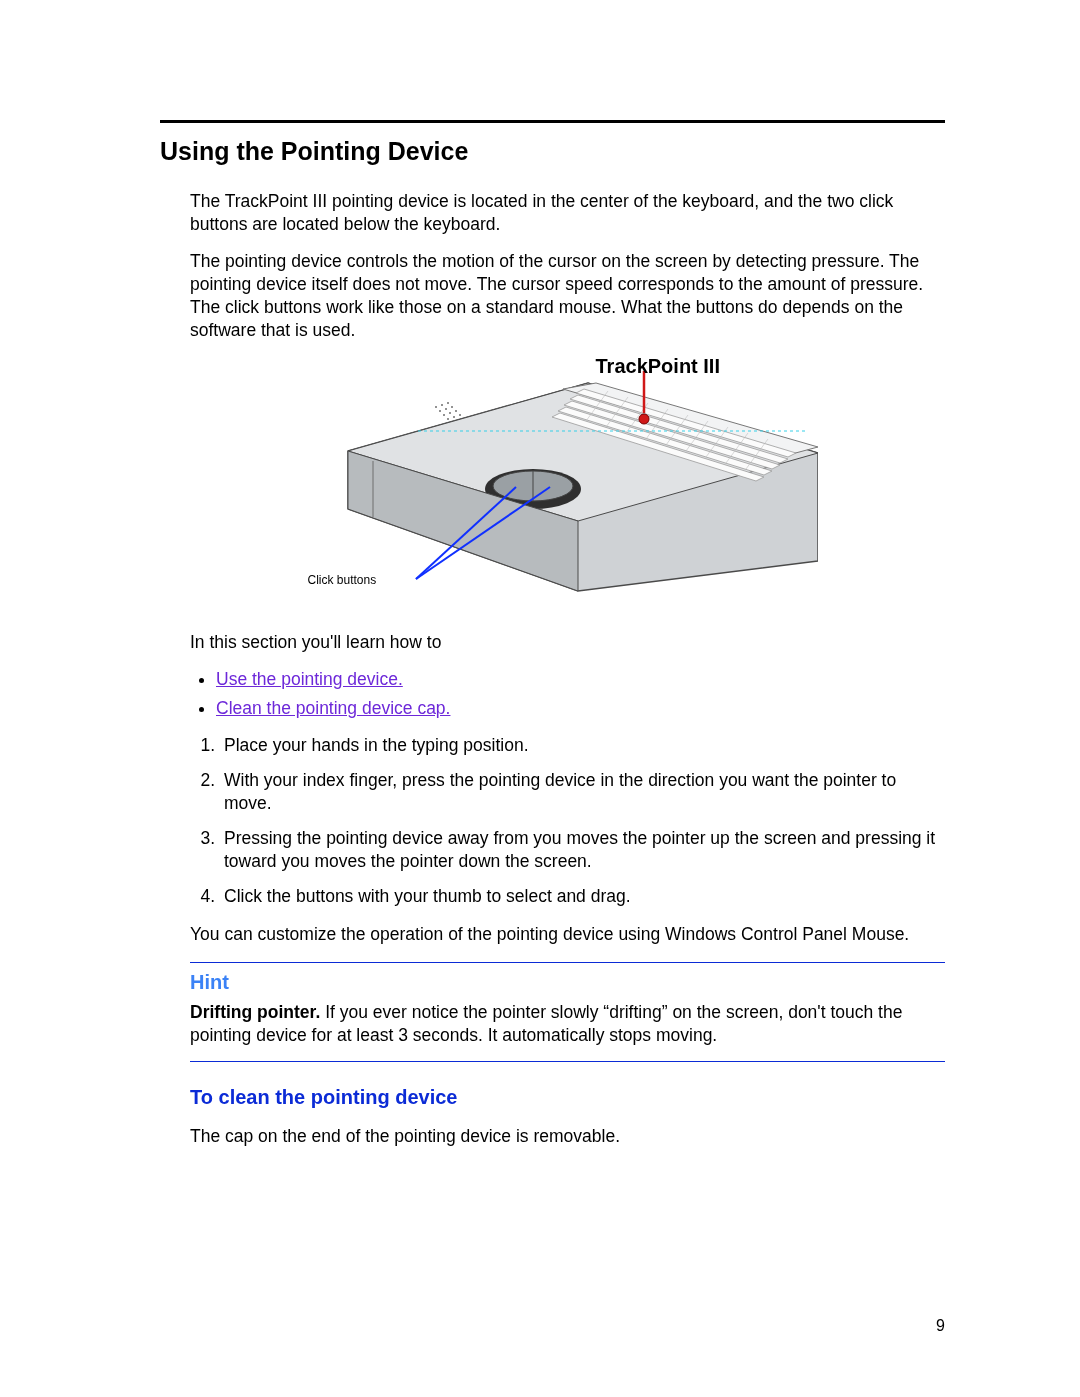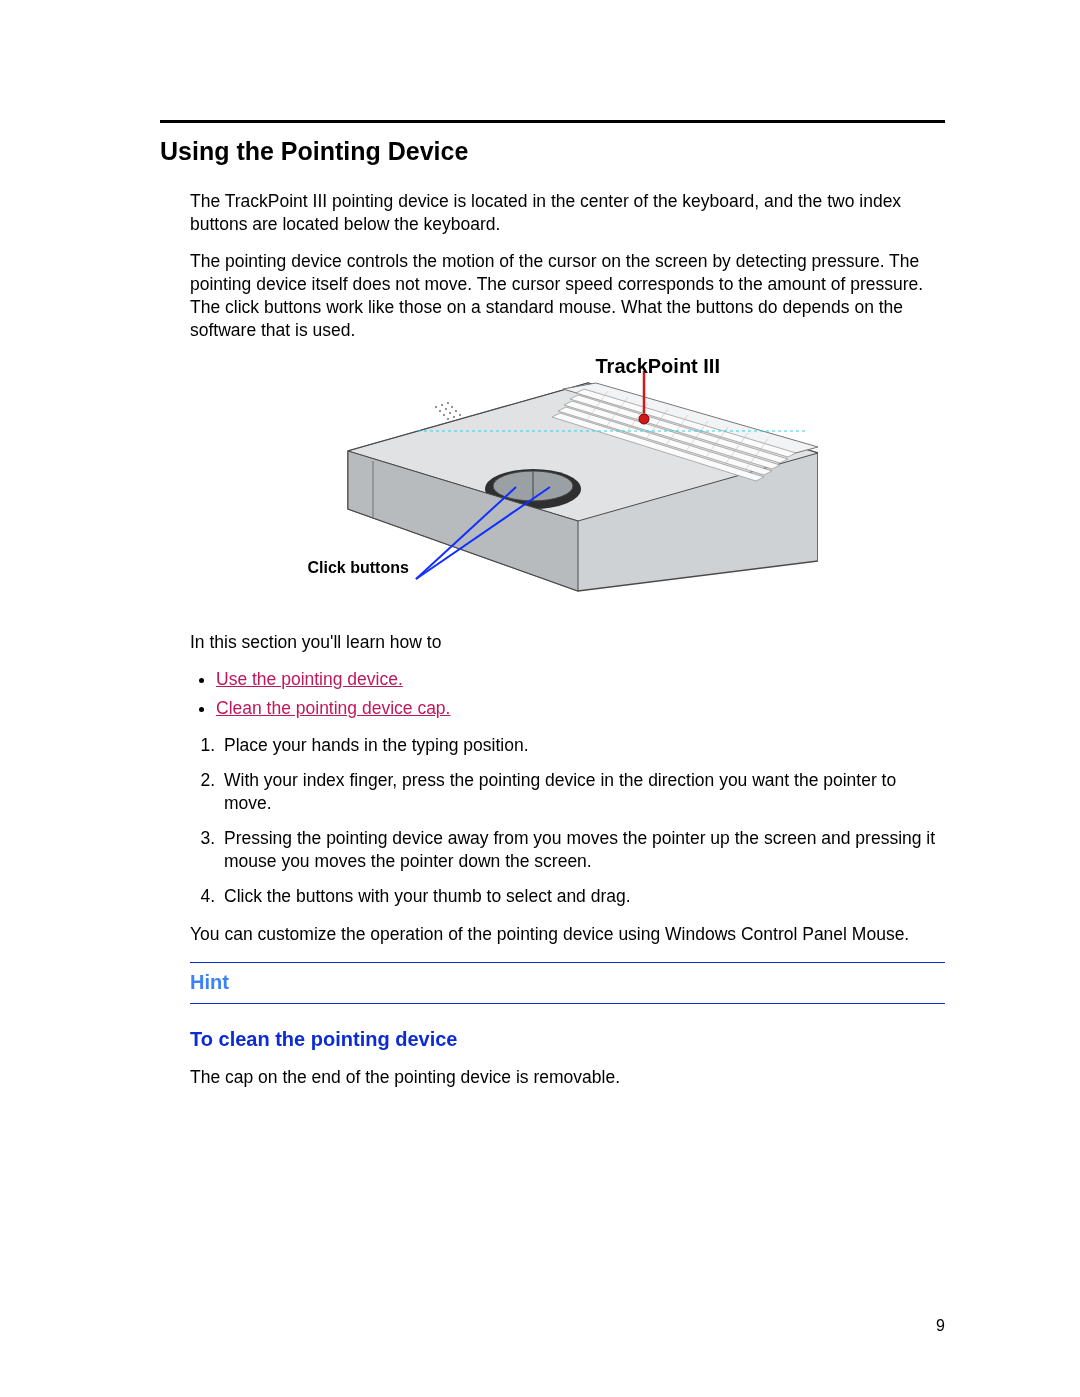--- a/index.html
+++ b/index.html
@@ -47,35 +47,35 @@
   }
   .label-top {
     position: absolute;
     top: -8px;
     left: 278px;
     font-weight: bold;
     font-size: 20px;
   }
   .label-bottom {
     position: absolute;
-    bottom: 22px;
+    bottom: 12px;
     left: -10px;
-    font-weight: bold;
-    font-size: 16px;
+    font-weight: normal;
+    font-size: 12px;
   }
   .links {
     margin: 6px 0 14px 0;
     padding-left: 26px;
   }
   .links li {
     margin: 6px 0;
     font-size: 17.5px;
   }
   .link {
-    color: #be185d;
+    color: #6d28d9;
     text-decoration: underline;
   }
   .subhead {
     color: #0b2bd6;
     font-weight: bold;
     font-size: 20px;
     margin: 22px 0 14px 0;
   }
   ol.steps {
     margin: 0 0 14px 0;
@@ -122,21 +122,21 @@
 <body>
 
 <div class="page">
 
   <hr class="rule">
 
   <h1 class="section-title">Using the Pointing Device</h1>
 
   <div class="body-text">
 
-    <p>The TrackPoint III pointing device is located in the center of the keyboard, and the two index buttons are located below the keyboard.</p>
+    <p>The TrackPoint III pointing device is located in the center of the keyboard, and the two click buttons are located below the keyboard.</p>
     <p>The pointing device controls the motion of the cursor on the screen by detecting pressure. The pointing device itself does not move. The cursor speed corresponds to the amount of pressure. The click buttons work like those on a standard mouse. What the buttons do depends on the software that is used.</p>
 
     <div class="figure-wrap">
       <div class="figure">
         <span class="label-top">TrackPoint III</span>
         <svg width="500" height="240" viewBox="0 0 500 240">
 
           <polygon points="30,90 270,22 500,92 500,200 260,230 30,148" fill="#cfd2d5" stroke="#4a4a4a" stroke-width="1.5"></polygon>
           <polygon points="30,90 270,22 500,92 260,160" fill="#e0e2e4" stroke="#4a4a4a" stroke-width="1"></polygon>
 
@@ -201,28 +201,31 @@
 
     <ul class="links">
       <li><a href="#" class="link">Use the pointing device.</a></li>
       <li><a href="#" class="link">Clean the pointing device cap.</a></li>
     </ul>
 
 
     <ol class="steps">
       <li>Place your hands in the typing position.</li>
       <li>With your index finger, press the pointing device in the direction you want the pointer to move.</li>
-      <li>Pressing the pointing device away from you moves the pointer up the screen and pressing it mouse you moves the pointer down the screen.</li>
+      <li>Pressing the pointing device away from you moves the pointer up the screen and pressing it toward you moves the pointer down the screen.</li>
       <li>Click the buttons with your thumb to select and drag.</li>
     </ol>
 
     <p>You can customize the operation of the pointing device using Windows Control Panel Mouse.</p>
 
     <hr class="hint-rule-top">
     <div class="hint-title">Hint</div>
+    <p class="hint-body">
+      <b>Drifting pointer.</b><span> If you ever notice the pointer slowly “drifting” on the screen, don't touch the pointing device for at least 3 seconds. It automatically stops moving.</span>
+    </p>
     <hr class="hint-rule-bottom">
 
     <div class="subhead">To clean the pointing device</div>
 
     <p>The cap on the end of the pointing device is removable.</p>
 
   </div>
 
   <div class="page-number">9</div>
 

